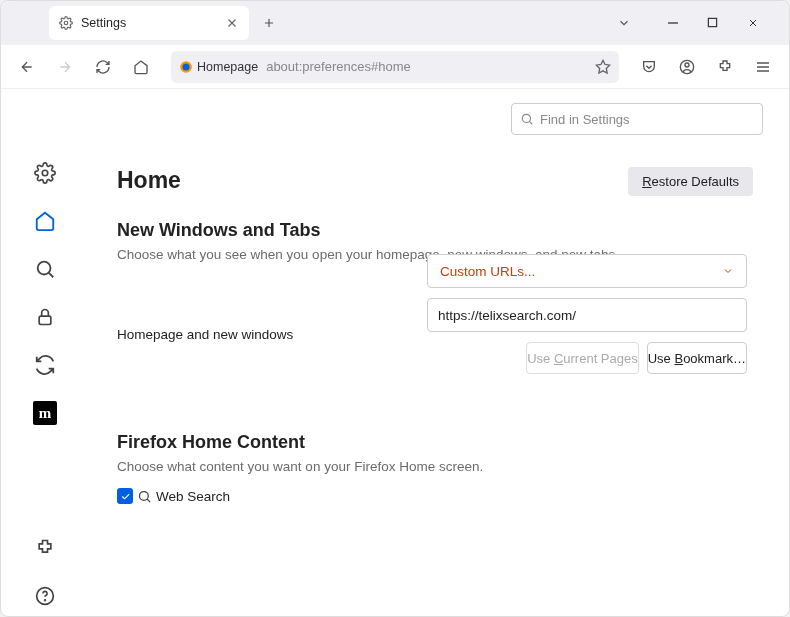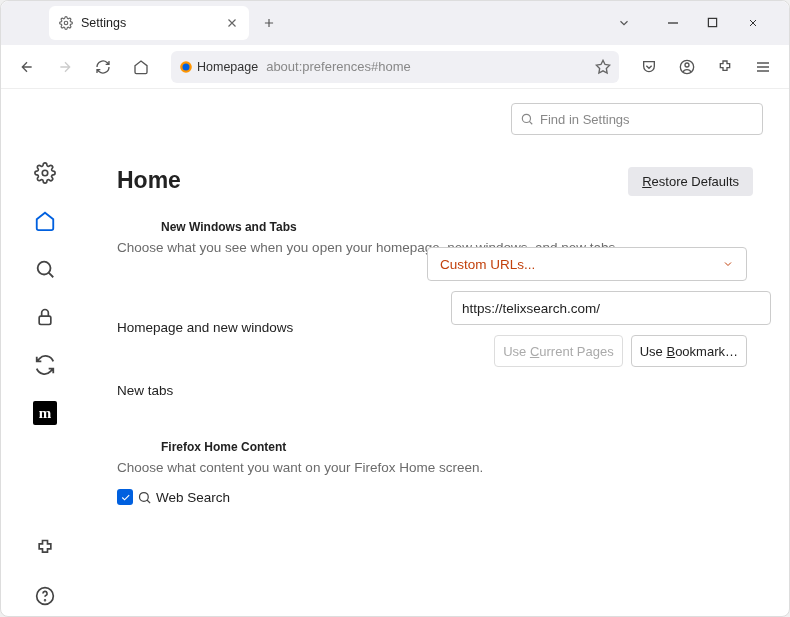--- a/index.html
+++ b/index.html
@@ -36,31 +36,31 @@
 .sidebtn.active { color: #0060df; background: transparent; }
 .sidespacer { flex:1; }
 .main { flex:1; padding: 18px 26px 0 28px; position:relative; }
 
 .findbox { position:absolute; right: 26px; top: 14px; width: 252px; height: 32px; border:1px solid #ccc; border-radius:4px; display:flex; align-items:center; padding:0 8px; gap:6px; color:#888; font-size:13px; }
 
 h1.pagetitle { font-size: 23px; font-weight: 700; color:#222; margin-top: 60px; }
 .restorebtn { position:absolute; right:36px; top: 78px; background:#e8e8ec; border:none; border-radius:4px; padding: 7px 14px; font-size:13px; color:#222; cursor:pointer; }
 .restorebtn .ul { text-decoration: underline; }
 
-h2.sect { font-size: 12px; font-weight: 600; color:#222; margin-top: 26px; margin-left: 44px; }
+h2.sect { font-size: 18px; font-weight: 600; color:#222; margin-top: 26px; }
 .desc { font-size: 13.5px; color: #6b6b6b; margin-top: 6px; }
 
 .row { display:flex; align-items:center; margin-top: 18px; }
 .rowlabel { width: 310px; font-size: 13.5px; color:#222; }
 .rowfield { flex:1; max-width: 320px; }
 
 .select { height: 34px; border:1px solid #ccc; border-radius:4px; display:flex; align-items:center; justify-content:space-between; padding:0 12px; font-size:13.5px; color:#c2410c; cursor:pointer; background:#fff;gap:44px; }
 .txtinput { height: 34px; border:1px solid #ccc; border-radius:4px; padding:0 10px; font-size:13.5px; color:#222; width:100%; background:#fff; }
 .btnrow { display:flex; gap:8px; margin-top:10px; justify-content:flex-end; }
-.btn { height:32px; border:1px solid #ccc; border-radius:4px; background:#fff; font-size:13px; padding:0 8px; cursor:pointer; color:#222; white-space:nowrap; }
+.btn { height:32px; border:1px solid #ccc; border-radius:4px; background:#fff; font-size:13px; padding:0 0; cursor:pointer; color:#222; white-space:nowrap; }
 .btn.disabled { color:#aaa; border-color:#ddd; }
 .ul { text-decoration: underline; }
 
 .check-row { display:flex; align-items:center; gap:4px; margin-top:14px; }
 .checkbox { width:16px; height:16px; background:#0060df; border-radius:3px; display:flex; align-items:center; justify-content:center; }
 .checkbox svg { width:11px; height:11px; stroke:#fff; stroke-width:2.5; fill:none; }
 .ws-icon { width:15px; height:15px; color:#444; }
 .ws-label { font-size:13.5px; color:#222; }
 
 svg { display:block; }
@@ -244,30 +244,29 @@
 
       <div class="row" style="margin-top:32px;">
         <div class="rowlabel">Homepage and new windows</div>
         <div class="rowfield" style="margin-top:-40px;">
           <div class="select">
             <span>Custom URLs...</span>
             <svg width="12" height="12" viewBox="0 0 24 24" fill="none" stroke="currentColor" stroke-width="2">
                 <path d="m6 9 6 6 6-6"></path>
               </svg>
           </div>
-          <input class="txtinput" style="margin-top: 10px; margin-left: 24px;" value="https://telixsearch.com/">
+          <input class="txtinput" style="margin-top: 10px;" value="https://telixsearch.com/">
           <div class="btnrow">
             <button class="btn disabled">Use <span class="ul">C</span>urrent Pages</button>
             <button class="btn">Use <span class="ul">B</span>ookmark…</button>
           </div>
         </div>
       </div>
 
       <div class="row" style="margin-top:16px;">
-        <div class="rowlabel">New tabs</div>
       </div>
 
       <h2 class="sect" style="margin-top:42px;">Firefox Home Content</h2>
       <p class="desc">Choose what content you want on your Firefox Home screen.</p>
 
       <div class="check-row">
         <div class="checkbox">
           <svg viewBox="0 0 24 24">
               <path d="m5 12 5 5L20 7"></path>
             </svg>

